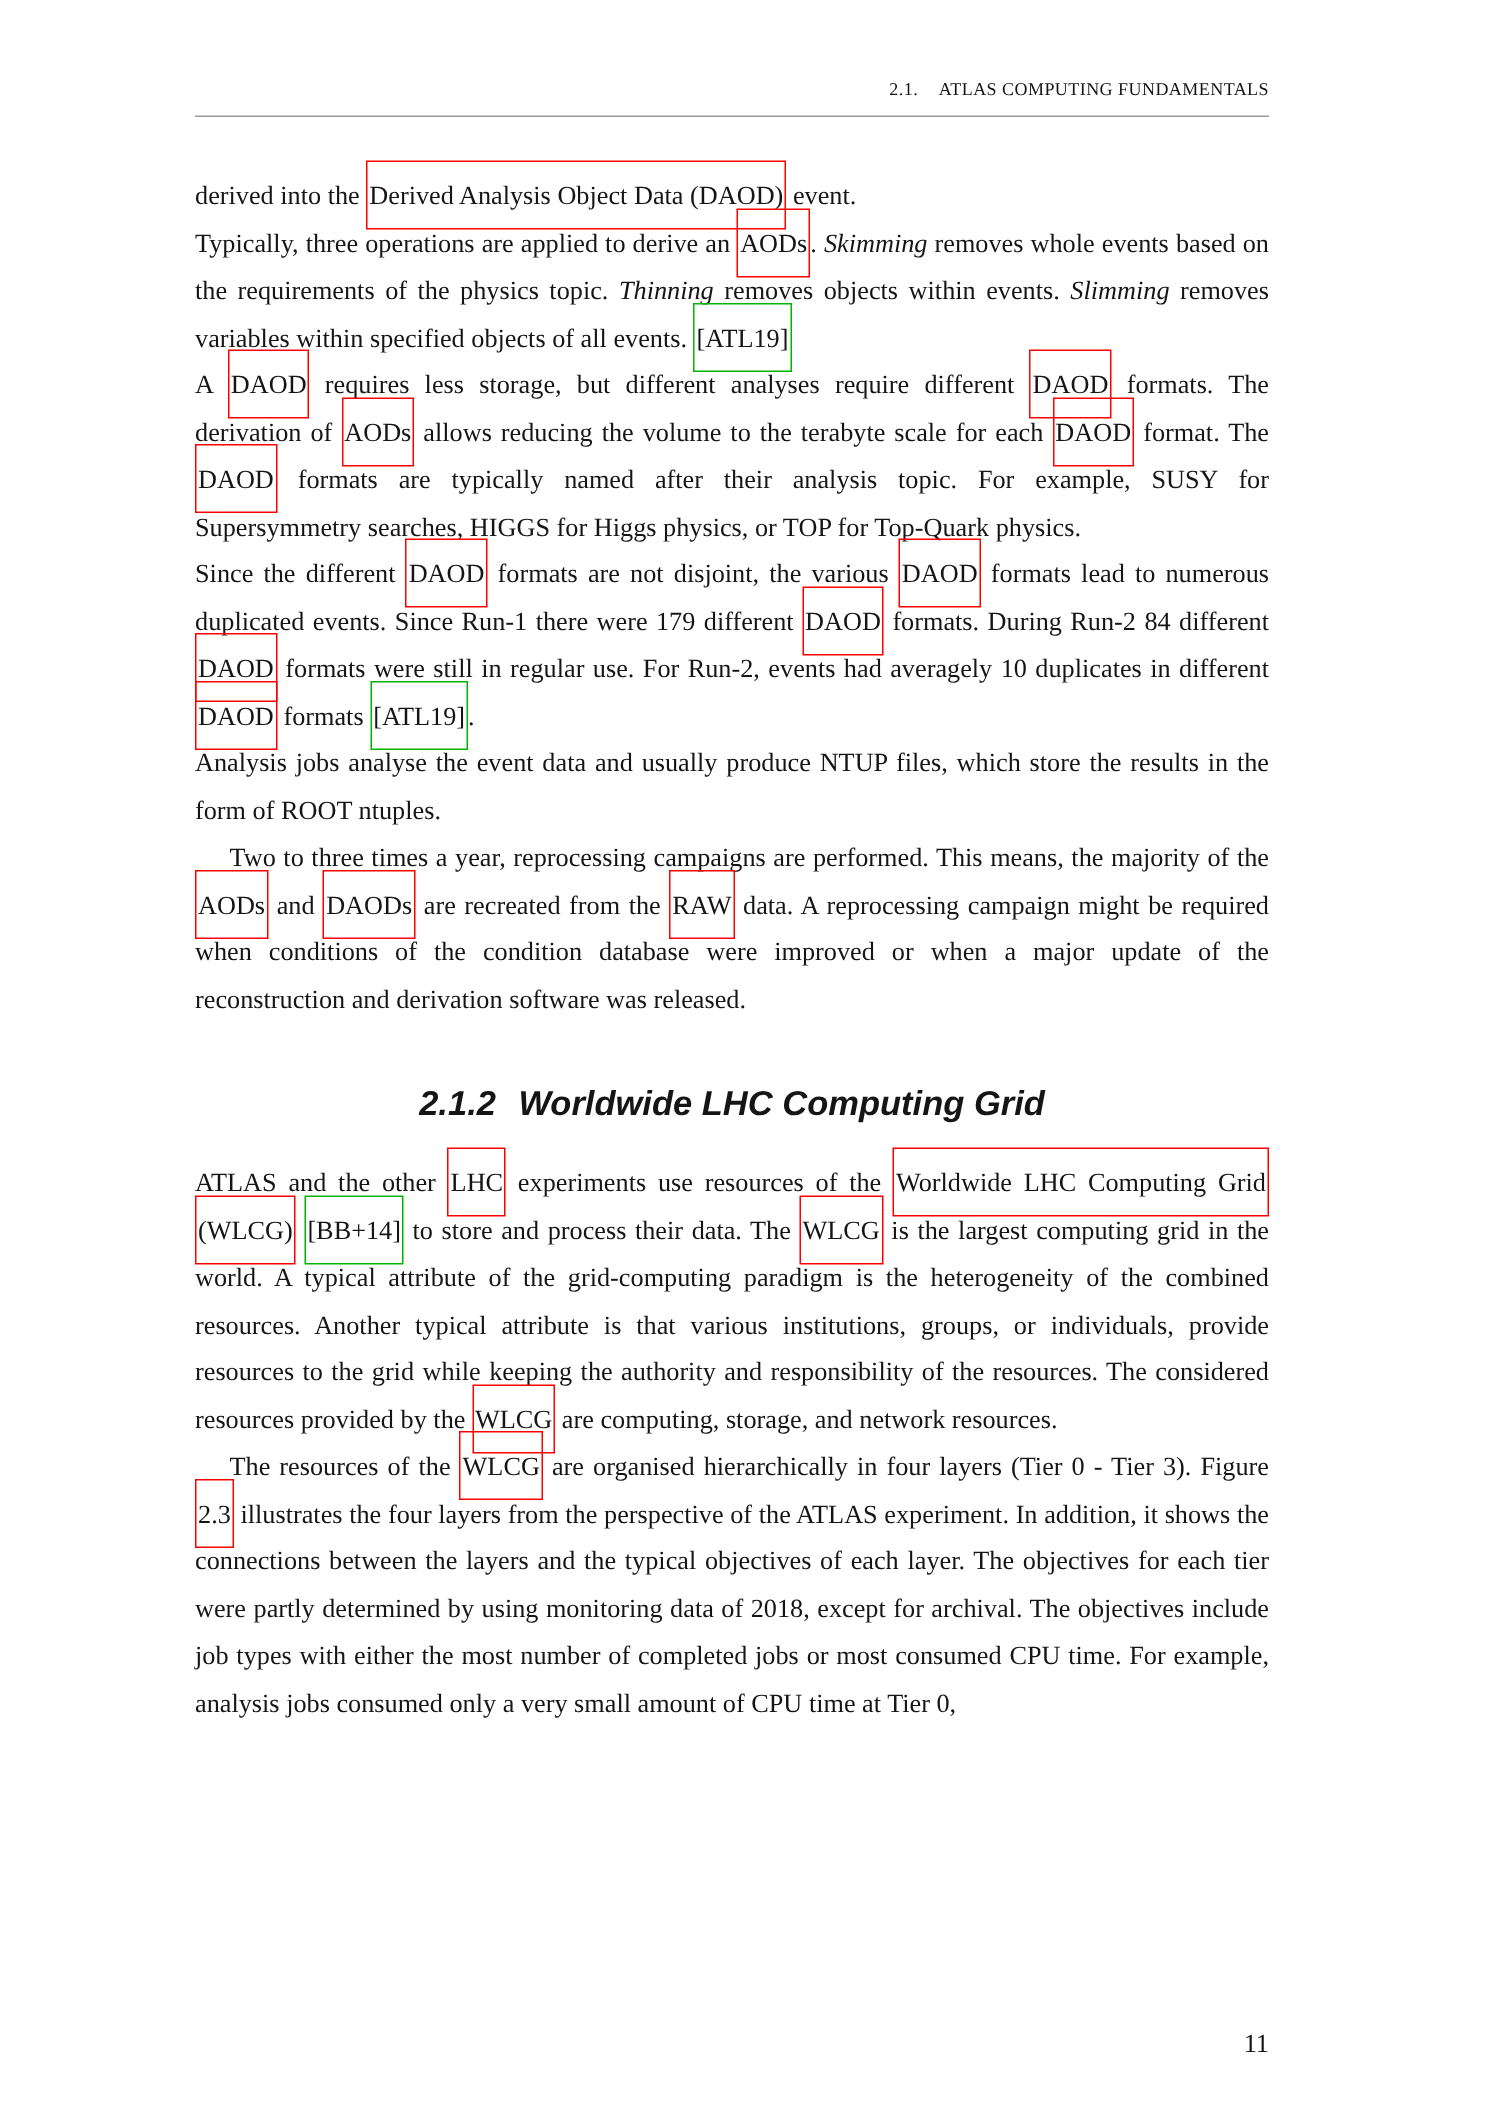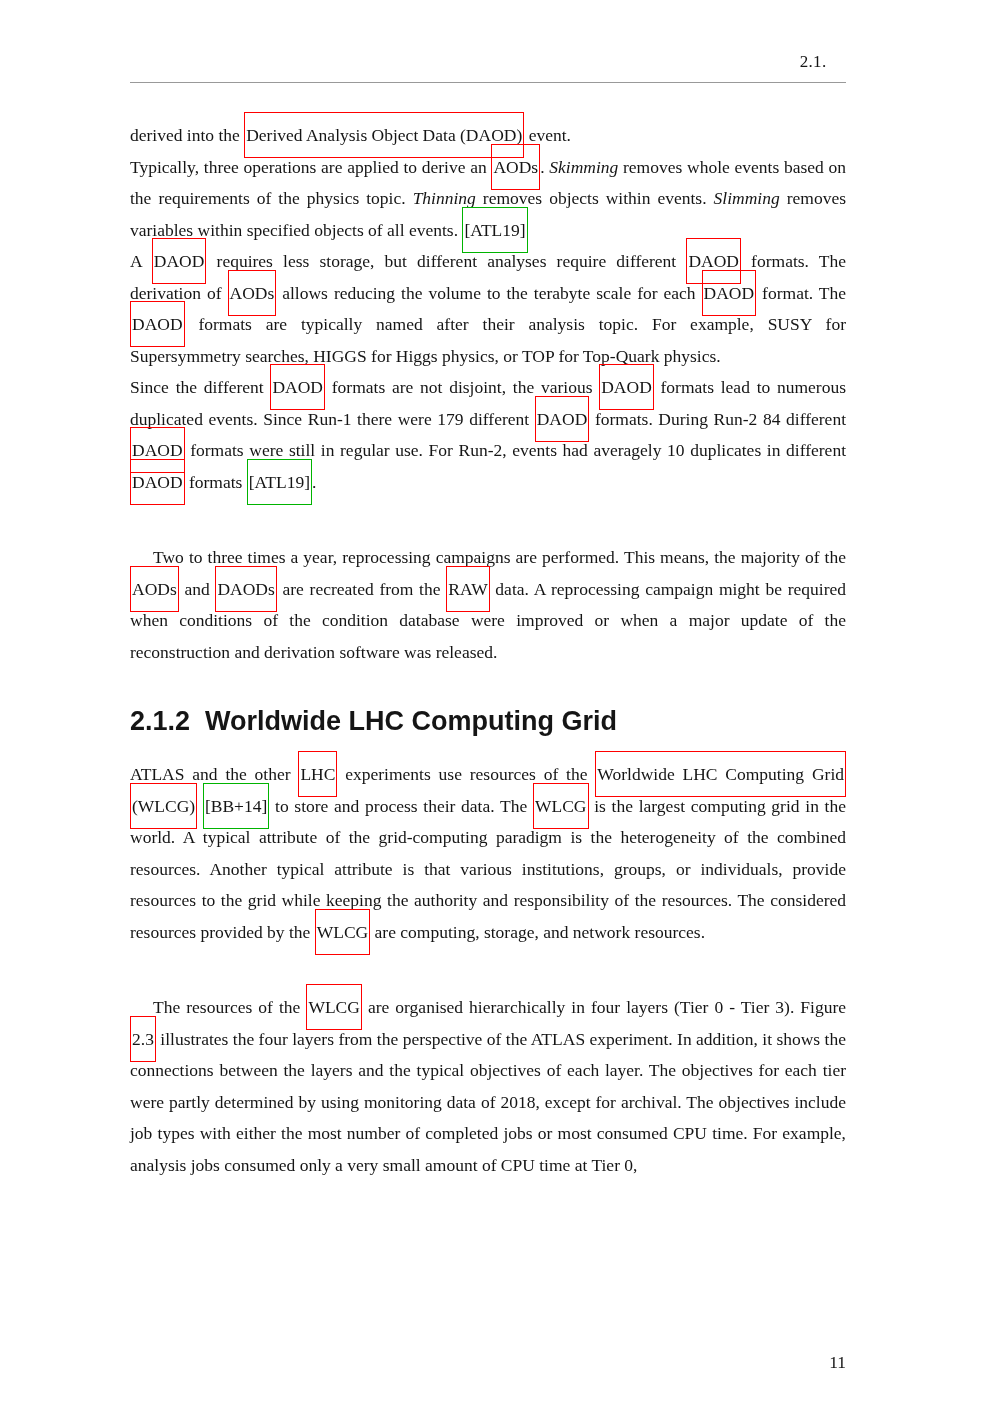--- a/index.html
+++ b/index.html
@@ -19,72 +19,75 @@
     top: 0;
     width: 716px;
   }
   .running-header {
     display: flex;
     justify-content: flex-end;
     align-items: baseline;
     padding-top: 52px;
     padding-bottom: 10px;
     border-bottom: 1px solid var(--rule, #999999);
-    font-size: 17px;
+    font-size: 12px;
     letter-spacing: 0.3px;
   }
   .running-header .hdr-num { margin-right: 1.15em; }
   .content {
     margin-top: 37px;
     font-size: 17.5px;
     line-height: 31.5px;
     text-align: justify;
     hyphens: auto;
     -webkit-hyphens: auto;
   }
   p.para { margin: 0; }
-  p.para.indent { text-indent: 23px; margin-top: 44px; }
+  p.para.indent { text-indent: 23px; }
   .em { font-style: italic; }
   .link-box {
     border: 1px solid var(--internal-link, #ff0000);
     padding: 12px 1px;
     box-decoration-break: clone;
     -webkit-box-decoration-break: clone;
     cursor: pointer;
   }
   .link-box.green { border-color: var(--citation-link, #00b400); }
   .section-heading {
     font-family: "Liberation Sans", "DejaVu Sans", sans-serif;
     font-weight: bold;
-    font-size: 27px;
+    font-size: 23px;
     line-height: 28px;
     margin: 39px 0 24px 0;
-    text-align: left;
+    text-align: center;
     text-indent: 0;
+    font-style: italic;
   }
   .section-heading .sec-num { margin-right: 15px; }
   .page-number {
     position: absolute;
     top: 1352px;
     right: 154px;
     font-size: 17.5px;
   }
 </style>
 </head>
 <body>
 
 <div class="sheet">
   <div class="running-header">
     <span class="hdr-num">2.1.</span>
+    <span class="hdr-title">ATLAS COMPUTING FUNDAMENTALS</span>
   </div>
   <div class="content">
       <p class="para"><span>derived into the </span><span class="link-box">Derived Analysis Object Data (DAOD)</span><span> event.</span></p>
       <p class="para"><span>Typically, three operations are applied to derive an </span><span class="link-box">AODs</span><span>. </span><span class="em">Skimming</span><span> removes whole events based on the requirements of the physics topic. </span><span class="em">Thinning</span><span> removes objects within events. </span><span class="em">Slimming</span><span> removes variables within specified objects of all events. </span><span class="link-box green">[ATL19]</span></p>
       <p class="para"><span>A </span><span class="link-box">DAOD</span><span> requires less storage, but different analyses require different </span><span class="link-box">DAOD</span><span> formats. The derivation of </span><span class="link-box">AODs</span><span> allows reducing the volume to the terabyte scale for each </span><span class="link-box">DAOD</span><span> format. The </span><span class="link-box">DAOD</span><span> formats are typically named after their analysis topic. For example, SUSY for Supersymmetry searches, HIGGS for Higgs physics, or TOP for Top-Quark physics.</span></p>
       <p class="para"><span>Since the different </span><span class="link-box">DAOD</span><span> formats are not disjoint, the various </span><span class="link-box">DAOD</span><span> formats lead to numerous duplicated events. Since Run-1 there were 179 different </span><span class="link-box">DAOD</span><span> formats. During Run-2 84 different </span><span class="link-box">DAOD</span><span> formats were still in regular use. For Run-2, events had averagely 10 duplicates in different </span><span class="link-box">DAOD</span><span> formats </span><span class="link-box green">[ATL19]</span><span>.</span></p>
+      <p class="para"><span>Analysis jobs analyse the event data and usually produce NTUP files, which store the results in the form of ROOT ntuples.</span></p>
       <p class="para indent"><span>Two to three times a year, reprocessing campaigns are performed. This means, the majority of the </span><span class="link-box">AODs</span><span> and </span><span class="link-box">DAODs</span><span> are recreated from the </span><span class="link-box">RAW</span><span> data. A reprocessing campaign might be required when conditions of the condition database were improved or when a major update of the reconstruction and derivation software was released.</span></p>
       <h2 class="section-heading"><span class="sec-num">2.1.2</span><span>Worldwide LHC Computing Grid</span></h2>
       <p class="para"><span>ATLAS and the other </span><span class="link-box">LHC</span><span> experiments use resources of the </span><span class="link-box">Worldwide LHC Computing Grid (WLCG)</span><span> </span><span class="link-box green">[BB+14]</span><span> to store and process their data. The </span><span class="link-box">WLCG</span><span> is the largest computing grid in the world. A typical attribute of the grid-computing paradigm is the heterogeneity of the combined resources. Another typical attribute is that various institutions, groups, or individuals, provide resources to the grid while keeping the authority and responsibility of the resources. The considered resources provided by the </span><span class="link-box">WLCG</span><span> are computing, storage, and network resources.</span></p>
       <p class="para indent"><span>The resources of the </span><span class="link-box">WLCG</span><span> are organised hierarchically in four layers (Tier 0 - Tier 3). Figure </span><span class="link-box">2.3</span><span> illustrates the four layers from the perspective of the ATLAS experiment. In addition, it shows the connections between the layers and the typical objectives of each layer. The objectives for each tier were partly determined by using monitoring data of 2018, except for archival. The objectives include job types with either the most number of completed jobs or most consumed CPU time. For example, analysis jobs consumed only a very small amount of CPU time at Tier 0,</span></p>
     </div>
 </div>
 
 <div class="page-number">11</div>
 
 </body></html>

